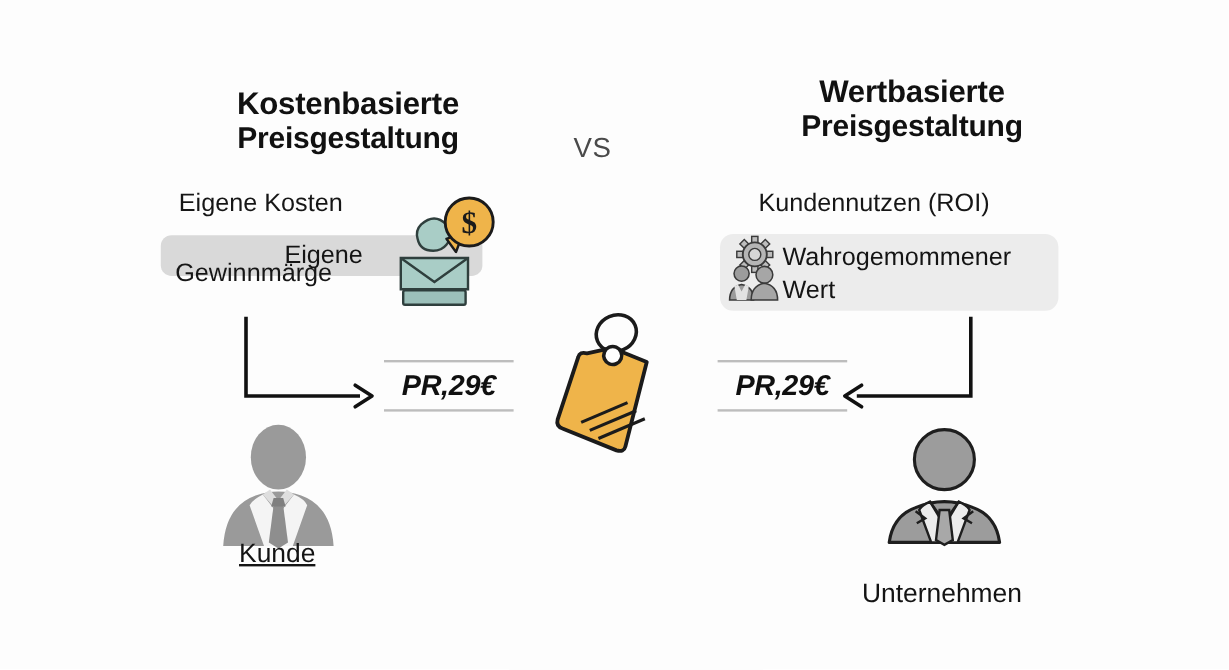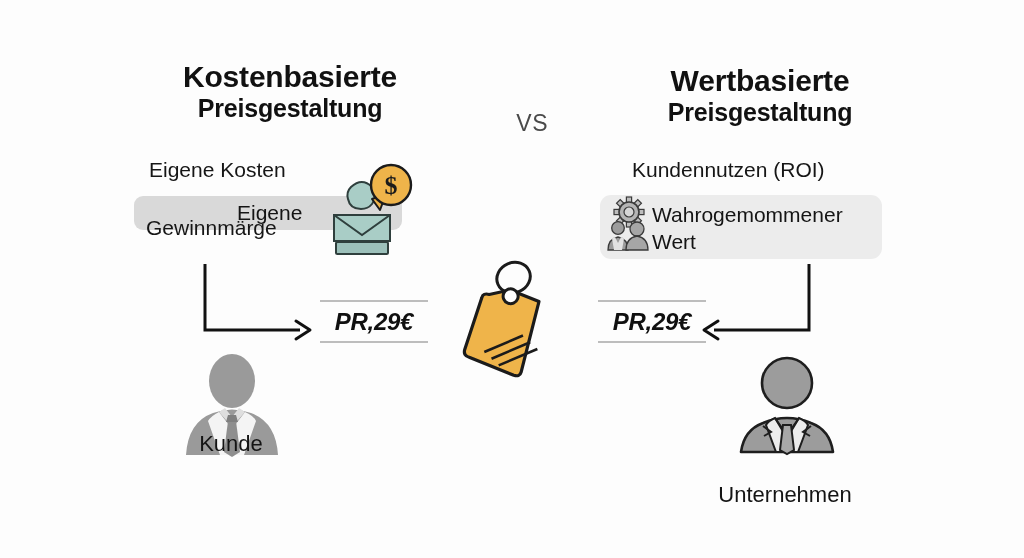--- a/index.html
+++ b/index.html
@@ -21,30 +21,30 @@
   .abs { position: absolute; }
 
   
   .col-title {
     text-align: center;
     color: #111111;
     font-weight: bold;
     line-height: 1.12;
     letter-spacing: -0.2px;
   }
-  .col-title .line1 { font-size: 30px; display: block; }
+  .col-title .line1 { font-size: 26px; display: block; margin-top: 12px; }
   .col-title .line2 { font-size: 25px; display: block; font-weight: bold; }
 
   #title-left  { left: 110px; top: 60px;  width: 360px; }
-  #title-right { left: 580px; top: 64px;  width: 360px; }
+  #title-right { left: 580px; top: 50px;  width: 360px; }
 
   
   #vs-label {
     left: 478px; top: 110px; width: 70px;
-    text-align: right;
+    text-align: left;
     font-size: 23px;
     color: #4a4a4a;
     letter-spacing: 0.5px;
   }
 
   
   .list-label {
     font-size: 21px;
     color: #161616;
     white-space: nowrap;
@@ -84,21 +84,21 @@
   #price-left  { left: 320px; top: 300px; }
   #price-right { left: 598px; top: 300px; }
 
   
   .fig-caption {
     font-size: 22px;
     color: #141414;
     text-align: center;
     width: 240px;
   }
-  #cap-kunde       { left: 111px; top: 431px; }
+  #cap-kunde       { left: 111px; top: 448px; text-decoration: underline; }
   #cap-unternehmen { left: 665px; top: 482px; }
 
   
   svg { display: block; overflow: visible; }
 </style>
 </head>
 <body>
 
 <div id="canvas">
 

